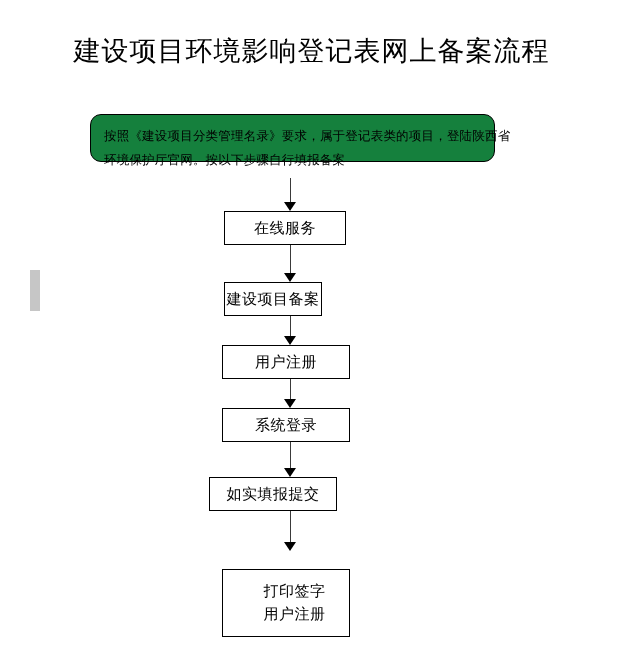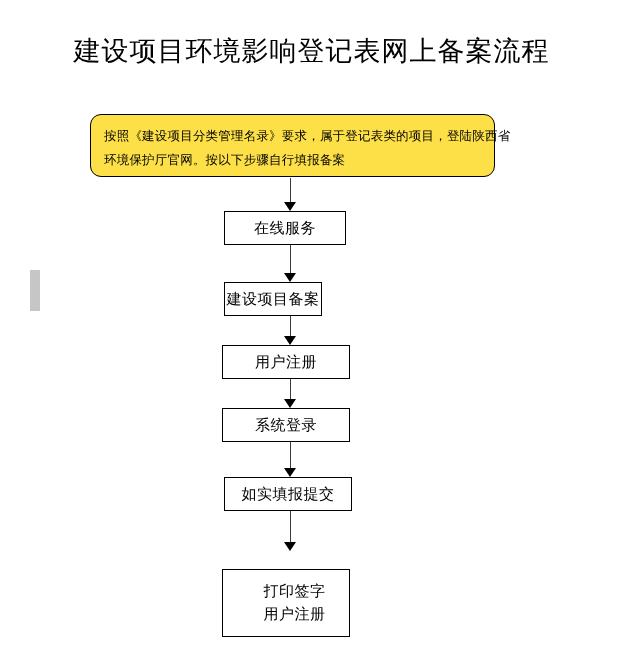--- a/index.html
+++ b/index.html
@@ -39,25 +39,25 @@
     height: 41px;
     background: #c6c6c6;
   }
 
   
   #intro-note {
     position: absolute;
     left: 90px;
     top: 114px;
     width: 405px;
-    height: 63px;
+    height: 48px;
     box-sizing: border-box;
     border: 1.3px solid #000000;
     border-radius: 11px;
-    background: #fde047;
+    background: #15803d;
     padding: 9px 9px 0 13px;
   }
   #intro-note .note-line {
     font-size: 12.5px;
     line-height: 24px;
     white-space: nowrap;
     letter-spacing: 0.2px;
   }
 
   
@@ -75,21 +75,21 @@
     font-size: 15px;
     line-height: 23px;
     white-space: nowrap;
     letter-spacing: 0.5px;
   }
 
   #box-online-service      { left: 224px; top: 211px; width: 122px; height: 34px; }
   #box-project-filing      { left: 224px; top: 282px; width: 98px; height: 34px; }
   #box-user-registration   { left: 222px; top: 345px; width: 128px; height: 34px; }
   #box-system-login        { left: 222px; top: 408px; width: 128px; height: 34px; }
-  #box-truthful-submission { left: 224px; top: 477px; width: 128px; height: 34px; }
+  #box-truthful-submission { left: 209px; top: 477px; width: 128px; height: 34px; }
   #box-print-sign-archive  { left: 222px; top: 569px; width: 128px; height: 68px; padding-left: 17px; }
 
   
   .connector {
     position: absolute;
     left: 284px;
     width: 13px;
   }
   .connector .conn-line {
     position: absolute;

